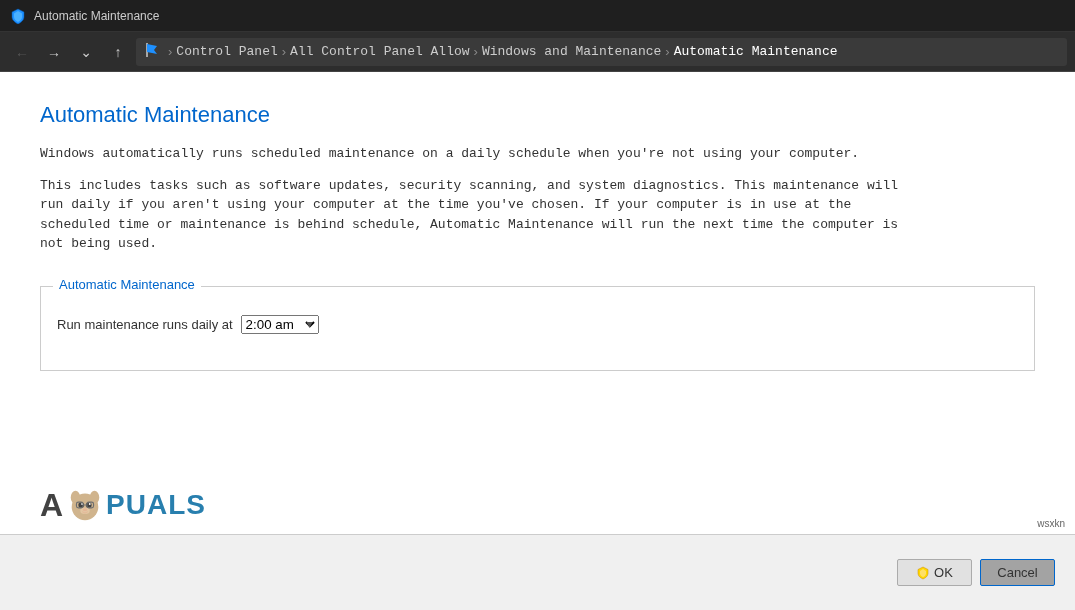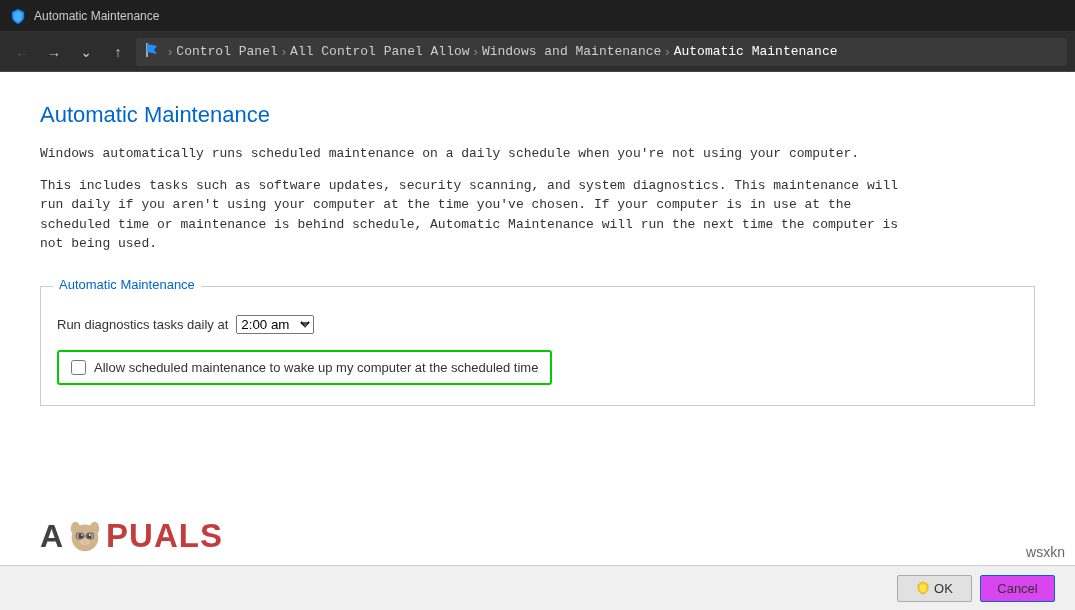--- a/index.html
+++ b/index.html
@@ -188,21 +188,21 @@
     }
 
     .checkbox-label {
       color: #333;
       font-size: 13px;
     }
 
     
     .bottom-bar {
       background: #f0f0f0;
-      height: 45px;
+      height: 76px;
       display: flex;
       align-items: center;
       justify-content: flex-end;
       padding: 0 20px;
       gap: 8px;
       border-top: 1px solid #cccccc;
     }
 
     .btn-ok {
       display: flex;
@@ -213,21 +213,21 @@
       color: #333;
       font-size: 13px;
       padding: 5px 16px;
       cursor: pointer;
       min-width: 75px;
       justify-content: center;
       border-radius: 2px;
     }
 
     .btn-cancel {
-      background: #d946ef;
+      background: #a3a3a3;
       border: 1px solid #0066cc;
       color: #333;
       font-size: 13px;
       padding: 5px 16px;
       cursor: pointer;
       min-width: 75px;
       border-radius: 2px;
     }
 
     
@@ -244,21 +244,21 @@
       width: 38px;
       height: 38px;
       margin: 0 2px;
     }
 
     
     .wsxkn {
       position: absolute;
       bottom: 5px;
       right: 10px;
-      font-size: 14px;
+      font-size: 10px;
       color: #666;
     }
   </style>
 </head>
 <body>
 
 <div class="title-bar">
   <span class="title-bar-icon">
     <svg width="16" height="16" viewBox="0 0 16 16">
       <path d="M8 1 L14 4 L14 9 C14 12 11 14.5 8 16 C5 14.5 2 12 2 9 L2 4 Z" fill="#1e90ff" stroke="#0055aa" stroke-width="0.5"></path>
@@ -297,36 +297,32 @@
     <h1 class="page-title">Automatic Maintenance</h1>
 
     <p class="description-text">Windows automatically runs scheduled maintenance on a daily schedule when you're not using your computer.</p>
 
     <p class="description-text">This includes tasks such as software updates, security scanning, and system diagnostics. This maintenance will run daily if you aren't using your computer at the time you've chosen. If your computer is in use at the scheduled time or maintenance is behind schedule, Automatic Maintenance will run the next time the computer is not being used.</p>
 
     <fieldset class="section-group">
       <legend class="section-legend">Automatic Maintenance</legend>
       <div class="section-body">
         <div class="run-maintenance-row">
-          <span class="run-label">Run diagnostics tasks daily at</span>
+          <span class="run-label">Run maintenance runs daily at</span>
           <div class="select-wrapper">
             <select>
               <option>12:00 am</option>
               <option>1:00 am</option>
               <option selected="">2:00 am</option>
               <option>3:00 am</option>
               <option>4:00 am</option>
             </select>
           </div>
         </div>
 
-        <div class="checkbox-row">
-          <input type="checkbox" id="wake-checkbox" style="">
-          <label for="wake-checkbox" class="checkbox-label">Allow scheduled maintenance to wake up my computer at the scheduled time</label>
-        </div>
       </div>
     </fieldset>
   </div>
 
   <div class="watermark">
     <span style="font-size:32px; font-weight:900; color:#222; letter-spacing:1px;">A</span>
     <svg class="paws-logo" viewBox="0 0 40 40" width="40" height="40">
 
       <circle cx="20" cy="22" r="14" fill="#c8a87a"></circle>
 
@@ -341,21 +337,21 @@
       <ellipse cx="20" cy="25" rx="2.5" ry="1.5" fill="#cc6644"></ellipse>
 
       <path d="M17 27 Q20 30 23 27" stroke="#cc6644" stroke-width="1" fill="none"></path>
 
       <ellipse cx="20" cy="26" rx="5" ry="3.5" fill="#e8c8a0" opacity="0.7"></ellipse>
 
       <rect x="11" y="17" width="7" height="6" rx="2" fill="none" stroke="#555" stroke-width="1.2"></rect>
       <rect x="22" y="17" width="7" height="6" rx="2" fill="none" stroke="#555" stroke-width="1.2"></rect>
       <line x1="18" y1="20" x2="22" y2="20" stroke="#555" stroke-width="1"></line>
     </svg>
-    <span style="font-size:33px; font-weight:900; color:#b91c1c; letter-spacing:1px;">PUALS</span>
+    <span style="font-size:28px; font-weight:900; color:#0369a1; letter-spacing:1px;">PUALS</span>
   </div>
 
   <span class="wsxkn">wsxkn</span>
 </div>
 
 <div class="bottom-bar">
   <button class="btn-ok">
     <svg width="14" height="14" viewBox="0 0 14 14">
       <path d="M7 1 L12 3.5 L12 7.5 C12 10 9.5 12 7 13 C4.5 12 2 10 2 7.5 L2 3.5 Z" fill="#ffd700" stroke="#cc8800" stroke-width="0.5"></path>
       <path d="M7 3 L10 5 L10 7.5 C10 9 8.5 10.5 7 11 C5.5 10.5 4 9 4 7.5 L4 5 Z" fill="#ffe066"></path>

